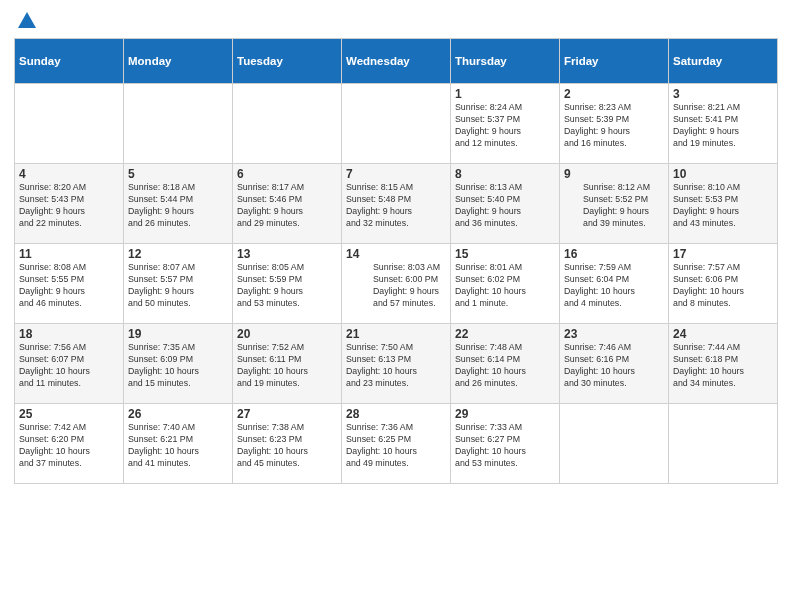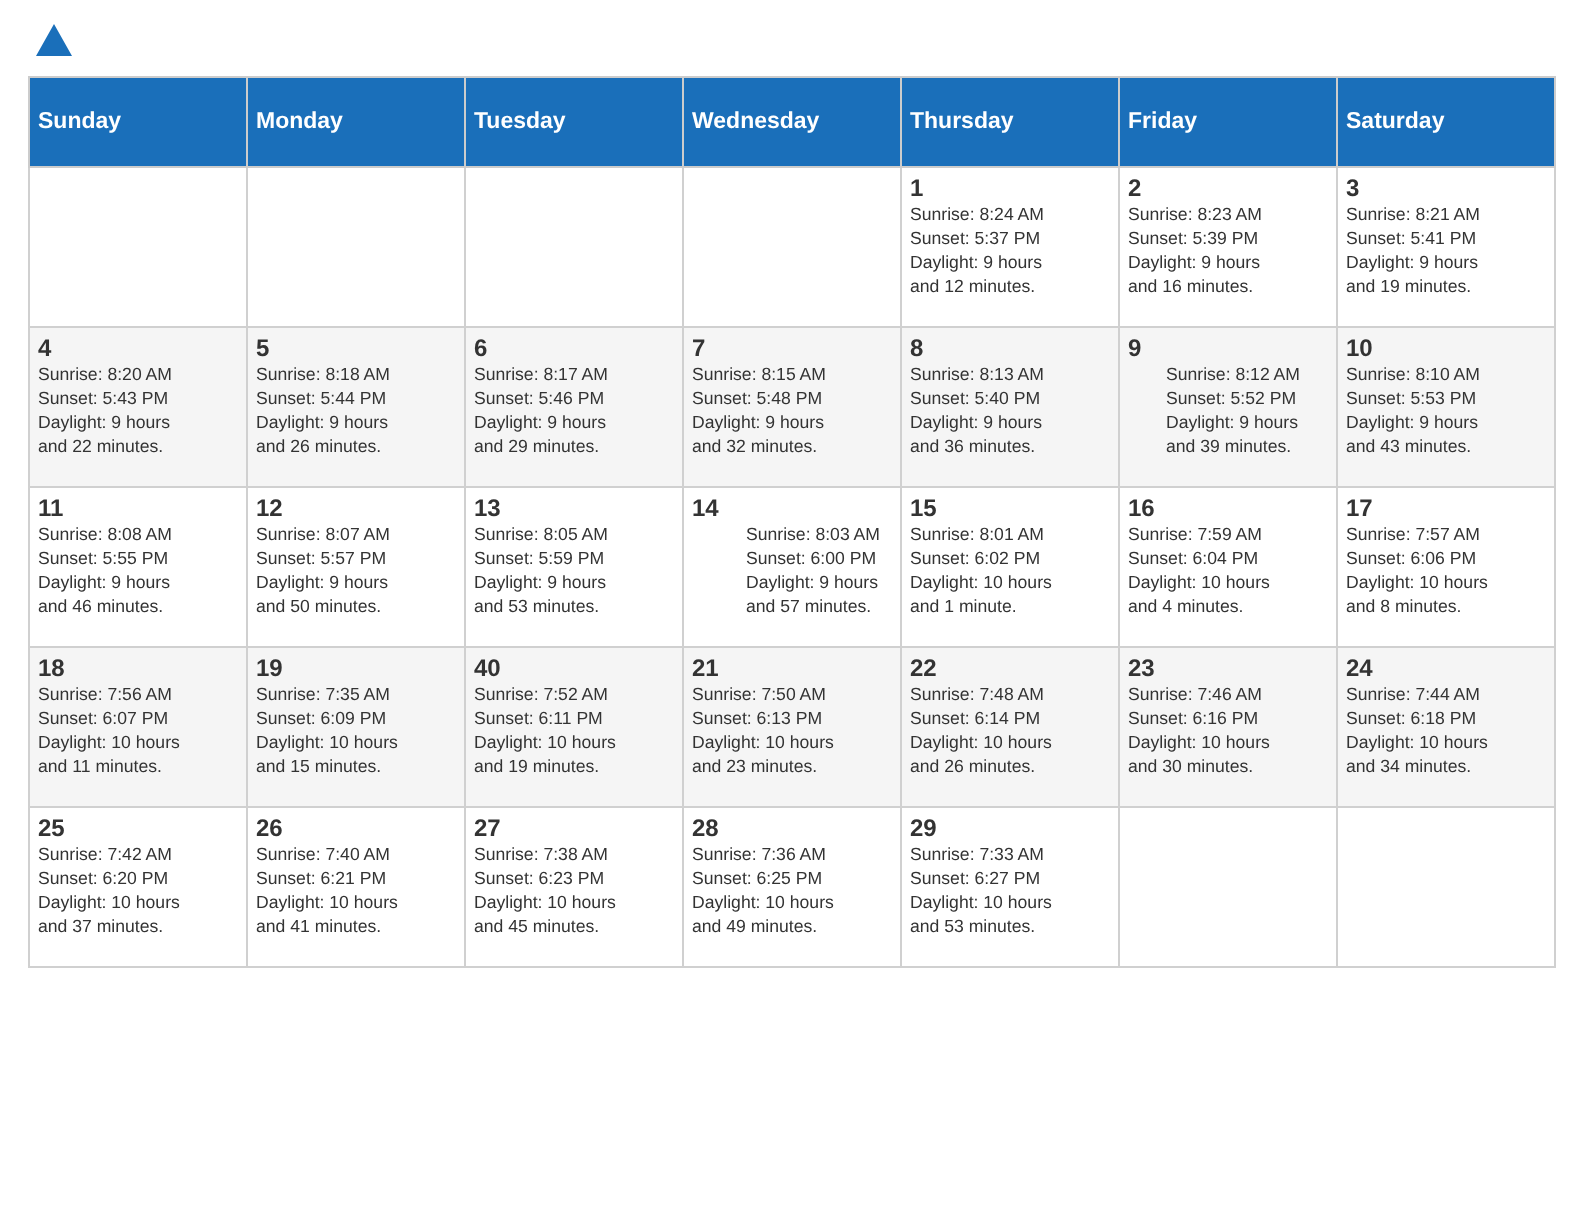--- a/index.html
+++ b/index.html
@@ -271,21 +271,21 @@
 and 11 minutes.</div>
           </td>
           <td>
             <span class="day-num">19</span>
             <div class="day-info" style="white-space: pre-line;">Sunrise: 7:35 AM
 Sunset: 6:09 PM
 Daylight: 10 hours
 and 15 minutes.</div>
           </td>
           <td>
-            <span class="day-num">40</span>
+            <span class="day-num">20</span>
             <div class="day-info" style="white-space: pre-line;">Sunrise: 7:52 AM
 Sunset: 6:11 PM
 Daylight: 10 hours
 and 19 minutes.</div>
           </td>
           <td>
             <span class="day-num">21</span>
             <div class="day-info" style="white-space: pre-line;">Sunrise: 7:50 AM
 Sunset: 6:13 PM
 Daylight: 10 hours

